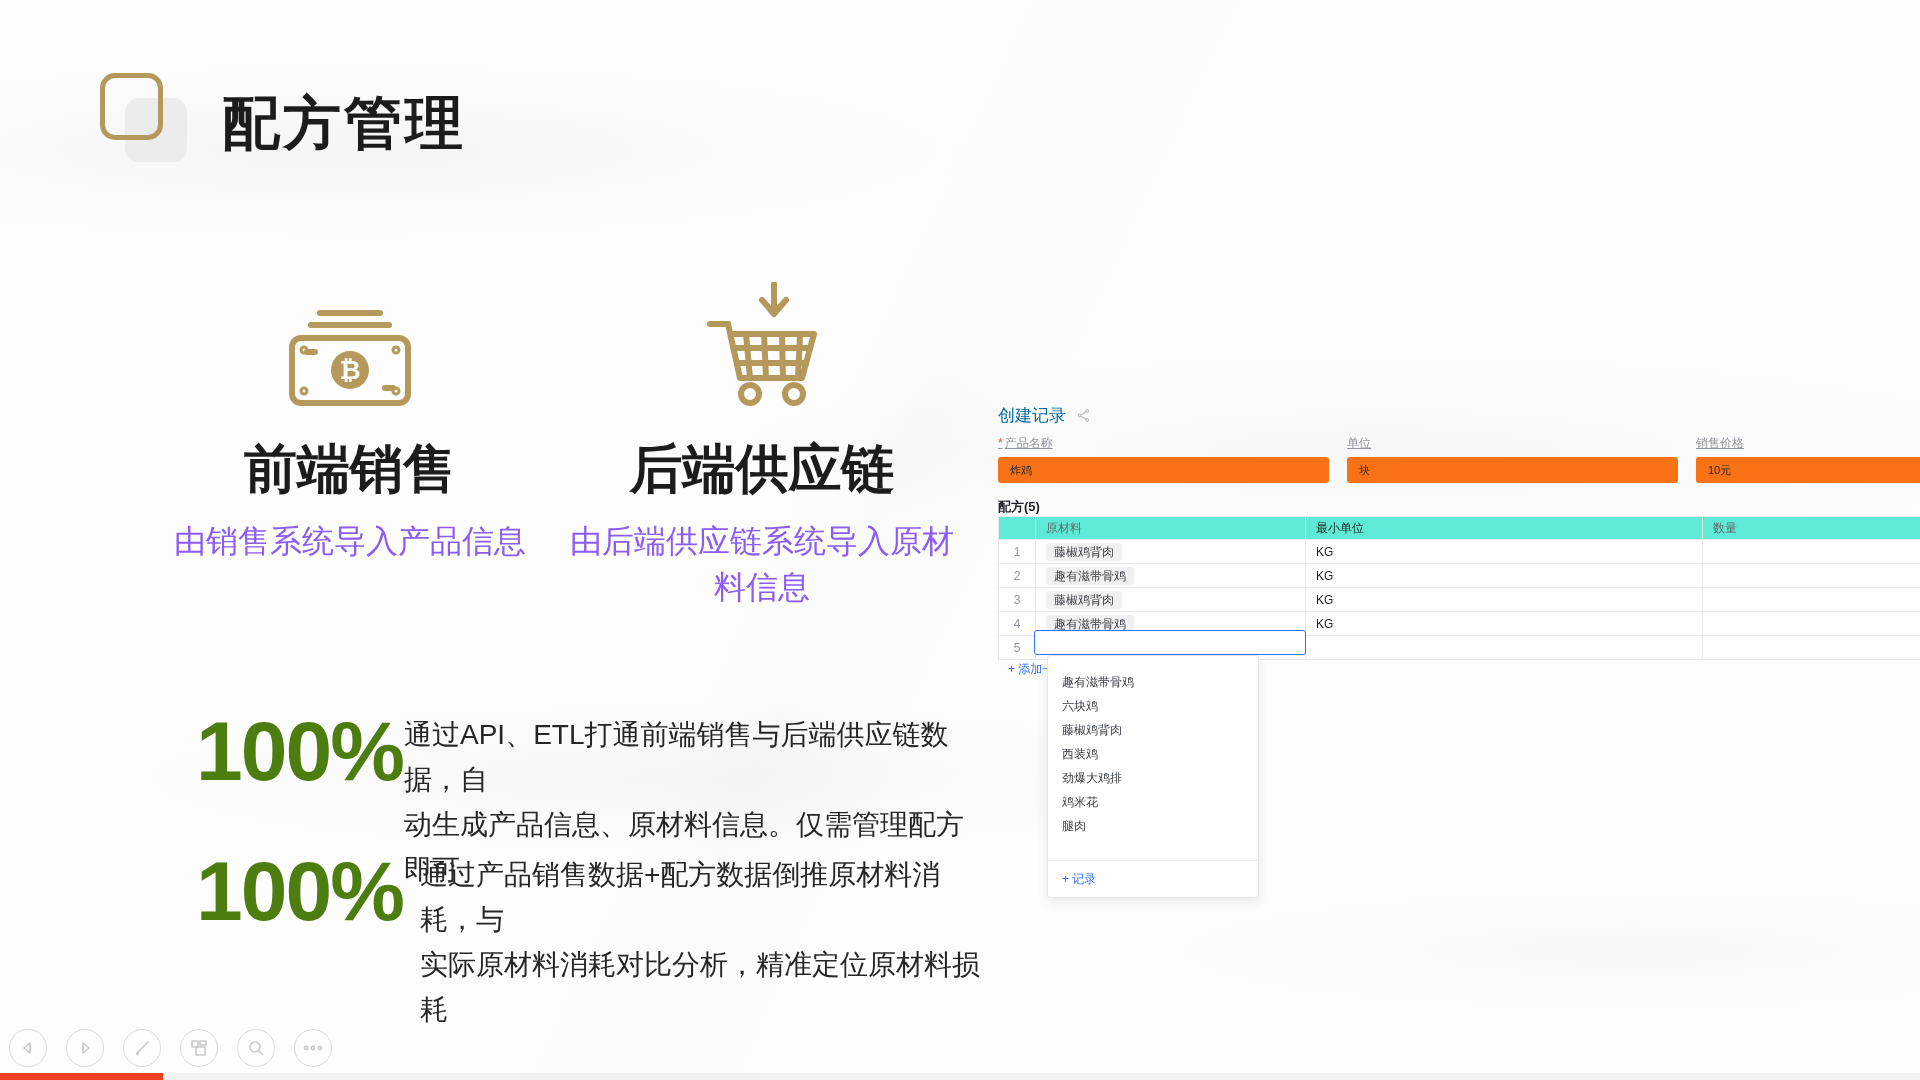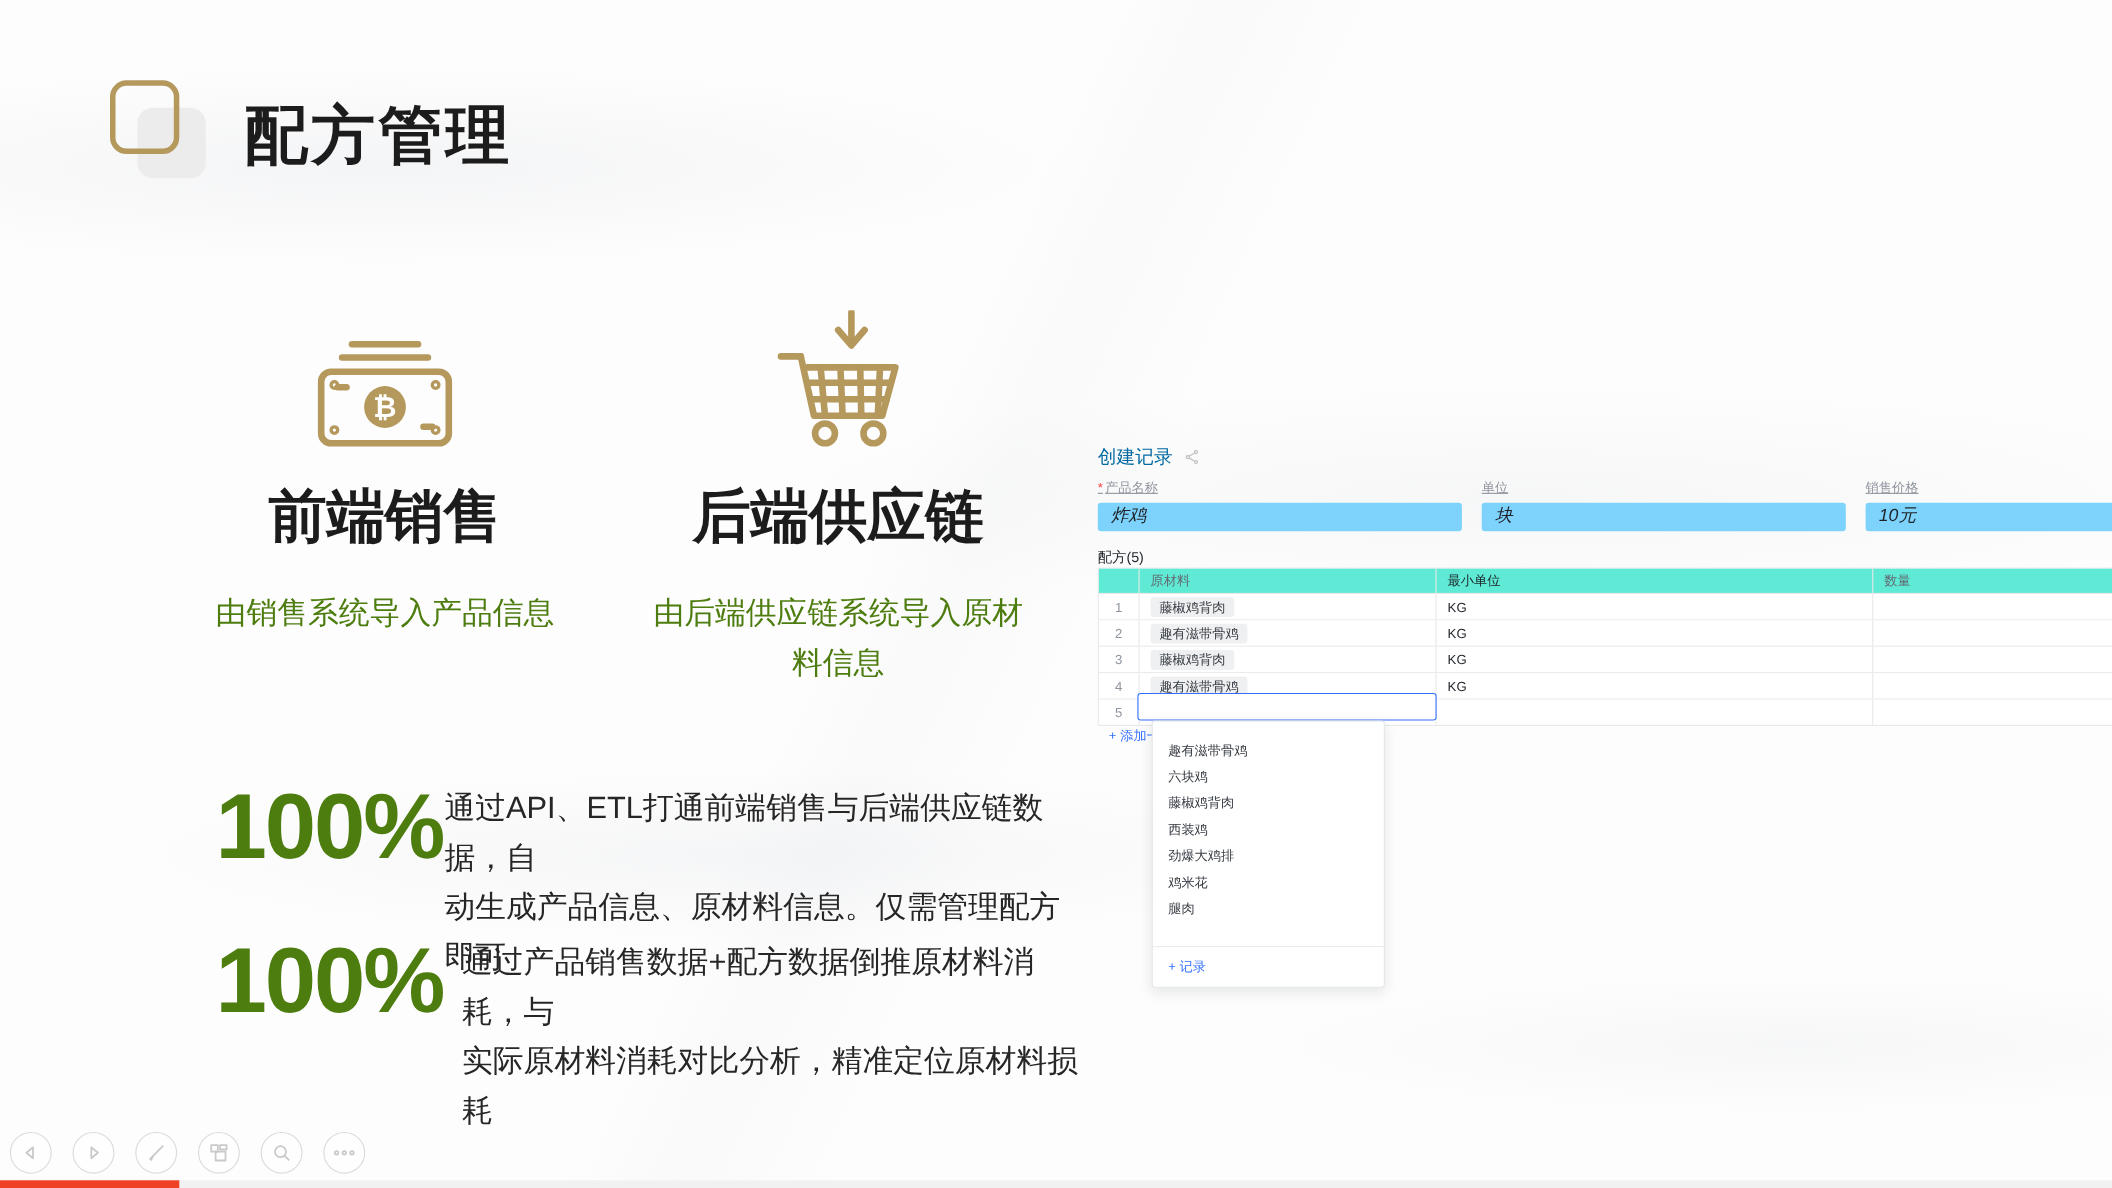--- a/index.html
+++ b/index.html
@@ -20,40 +20,40 @@
 
   
   .title-shadow { left:125px; top:98px; width:62px; height:64px; background:#ececec; border-radius:14px; }
   .title-box { left:100px; top:73px; width:63px; height:67px; border:5px solid #b5985c; border-radius:15px; background:transparent; }
   .page-title { left:222px; top:85px; font-size:58px; font-weight:700; letter-spacing:3px; color:#1c1c1c; }
 
   
   .feature { text-align:center; }
   .feature-icon { height:108px; display:flex; align-items:flex-end; justify-content:center; }
   .feature-heading { font-size:53px; font-weight:700; color:#1c1c1c; margin-top:26px; }
-  .feature-desc { font-size:28px; color:#4d7c0f; margin-top:28px; line-height:46px; white-space:pre-line; }
+  .feature-desc { font-size:32px; color:#8b5cf6; margin-top:12px; line-height:46px; white-space:pre-line; }
   #feature-front { left:150px; top:300px; width:400px; }
   #feature-back  { left:562px; top:275px; width:400px; }
 
   
   .stat-number { font-size:84px; font-weight:800; color:#4d7c0f; letter-spacing:-2px; }
   .stat-text { font-size:28px; color:#262626; line-height:45px; white-space:pre-line; width:560px; }
   #stat1-num { left:196px; top:703px; } #stat1-text { left:404px; top:712px; }
   #stat2-num { left:196px; top:843px; } #stat2-text { left:420px; top:852px; }
 
   
   .form-wrap { left:998px; top:404px; width:922px; font-family:"Liberation Sans",sans-serif; }
   .form-title-row { display:flex; align-items:center; gap:10px; }
   .form-title { font-size:17px; color:#0369a1;text-align:center; }
   .form-fields { position:absolute; top:31px; left:0; width:922px; }
   .field { position:absolute; width:331px; }
   .field-label { font-size:12px; color:#8f959e;text-decoration:underline; }
   .field-label .req { color:#f54a45; margin-right:2px; }
-  .field-input { margin-top:5px; height:26px; background:#7dd3fc; border-radius:3px; font-size:16px; color:#1f2329; line-height:26px; padding:0 12px;font-style:italic; }
-  .section-label { position:absolute; top:94px; left:0; font-size:13px; font-weight:400; color:#1f2329; }
+  .field-input { margin-top:5px; height:26px; background:#f97316; border-radius:3px; font-size:11px; color:#1f2329; line-height:26px; padding:0 12px; }
+  .section-label { position:absolute; top:94px; left:0; font-size:13px; font-weight:700; color:#1f2329; }
 
   .tbl { position:absolute; top:112px; left:0; width:922px; border-top:1px solid #e8e8e8; border-left:1px solid #e8e8e8; font-size:12px; }
   .tr { display:flex; border-bottom:1px solid #e8e8e8; background:#fff; }
   .tr.head { background:#5eead4; color:#646a73; }
   .td { border-right:1px solid #e8e8e8; padding:0 10px; display:flex; align-items:center; overflow:hidden; }
   .td.num { width:37px; justify-content:center; color:#8f959e; padding:0; }
   .td.mat { width:270px; }
   .td.unit { width:397px; color:#1f2329; }
   .td.qty { flex:1; border-right:none; }
   .tr.head .td { height:22px; } .tr.body .td { height:23px; }

